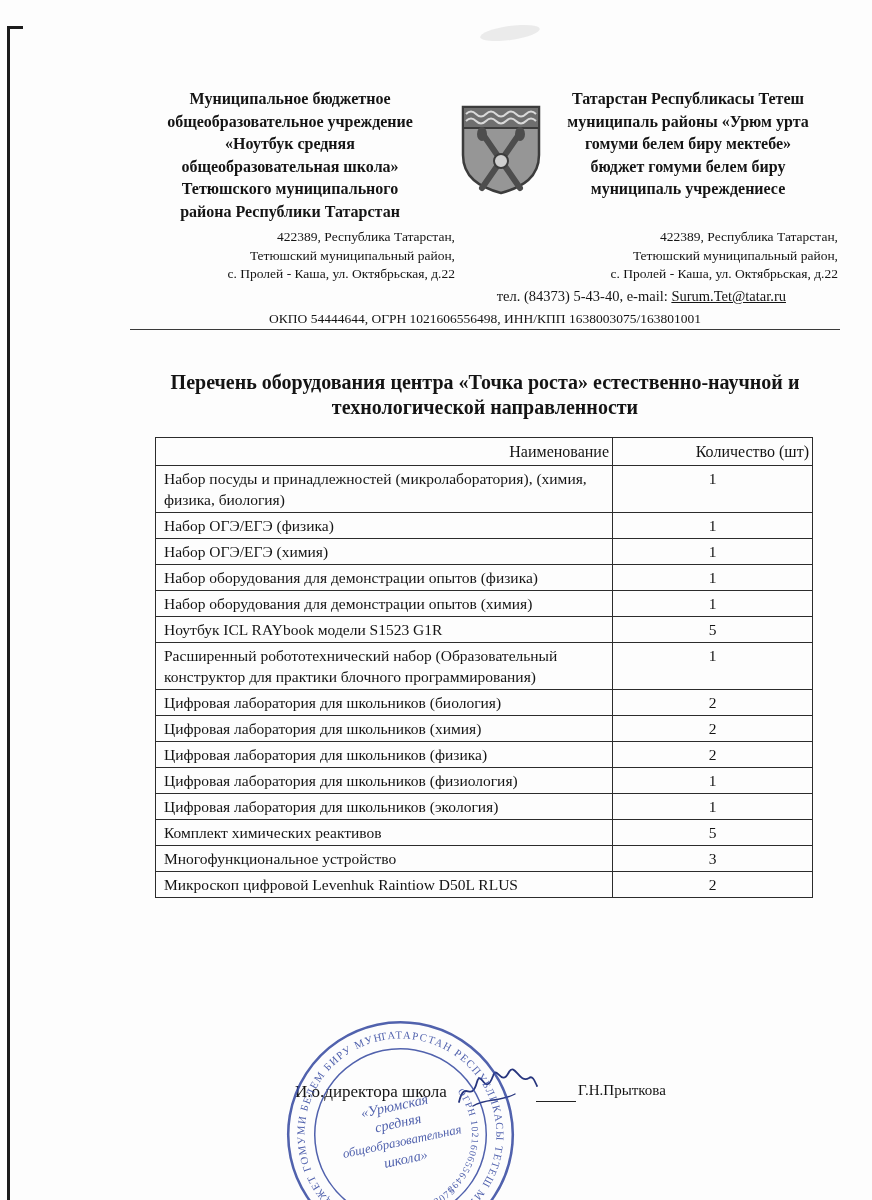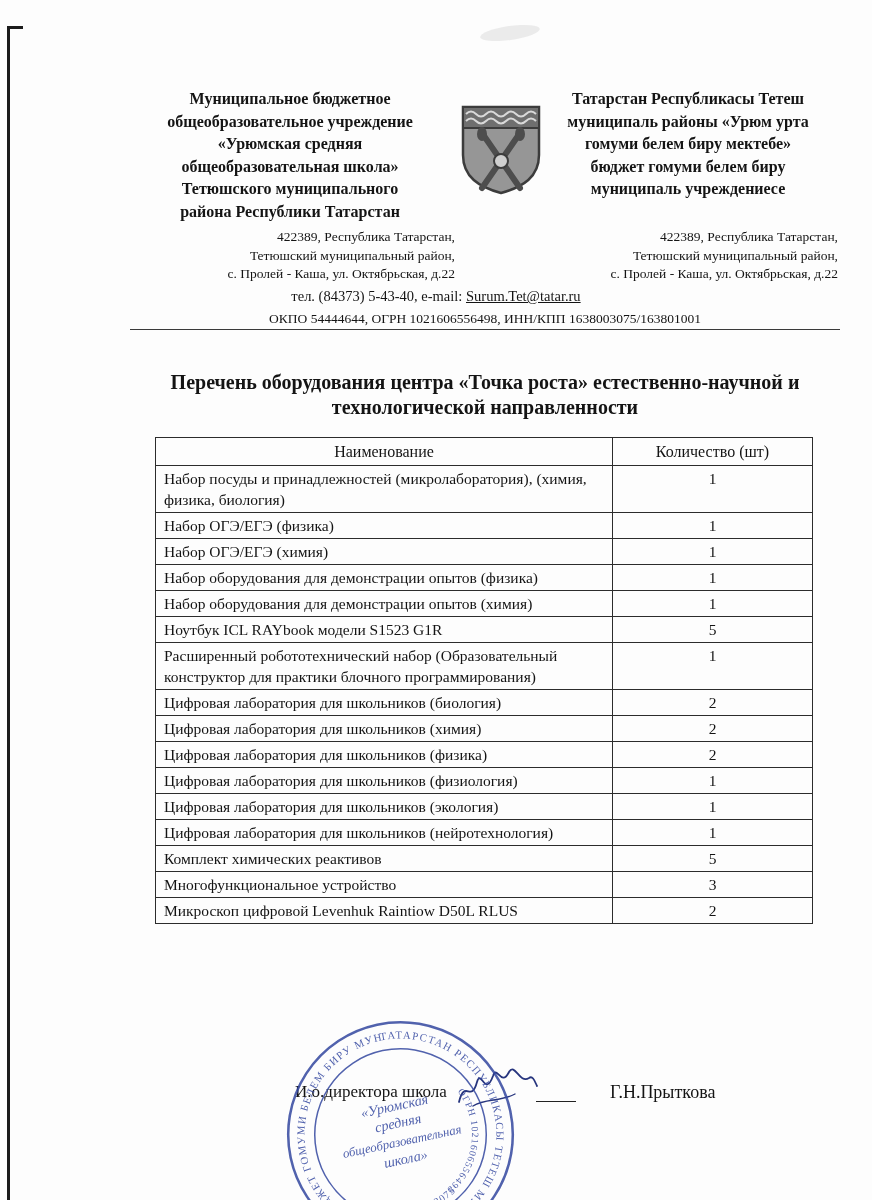--- a/index.html
+++ b/index.html
@@ -20,21 +20,21 @@
 
   .org-col{position:absolute;text-align:center;font-weight:bold;font-size:16px;line-height:22.5px;white-space:pre-line;}
   .org-left{left:125px;top:88px;width:330px;}
   .org-right{left:538px;top:88px;width:300px;}
   .org-addr{font-weight:normal;font-size:13.5px;line-height:18.5px;white-space:pre-line;text-align:right;}
   .addr-left{position:absolute;left:125px;top:228px;width:330px;}
   .addr-right{position:absolute;left:538px;top:228px;width:300px;}
 
   .emblem{position:absolute;left:459px;top:103px;width:84px;height:92px;}
 
-  .contact-line{position:absolute;left:86px;top:288px;width:700px;text-align:center;font-size:14.5px;}
+  .contact-line{position:absolute;left:86px;top:288px;width:700px;text-align:right;font-size:14.5px;}
   .email{text-decoration:underline;}
   .registry-line{
     position:absolute;left:130px;top:311px;width:710px;text-align:center;font-size:13.5px;
     padding-bottom:2px;border-bottom:1.5px solid #3a3a3a;
   }
 
   .doc-title{
     position:absolute;left:135px;top:370px;width:700px;text-align:center;
     font-weight:bold;font-size:20px;line-height:25px;
   }
@@ -42,45 +42,45 @@
   table.equip{
     position:absolute;left:155px;top:437px;width:657px;
     border-collapse:collapse;table-layout:fixed;
     font-size:15.5px;line-height:21px;
   }
   table.equip th, table.equip td{
     border:1.5px solid #2c2c2c;
     padding:2px 8px 2px 8px;
     vertical-align:top;
   }
-  table.equip th{font-weight:normal;text-align:center;font-size:16px;padding:3px;}
+  table.equip th{font-weight:normal;text-align:right;font-size:16px;padding:3px;}
   col.c-name{width:457px;}
   col.c-qty{width:200px;}
   td.qty{text-align:center;}
 
   .sig-label{position:absolute;left:295px;top:1082px;font-size:17px;}
-  .sig-name{position:absolute;left:578px;top:1082px;font-size:18px;margin-left:32px;}
+  .sig-name{position:absolute;left:578px;top:1082px;font-size:15px;}
   .sig-line{position:absolute;left:536px;top:1101px;width:40px;border-bottom:1.6px solid #222;}
   .sig-scribble{position:absolute;left:455px;top:1058px;}
 
   .stamp{position:absolute;left:278px;top:1012px;width:245px;height:245px;opacity:.85;transform:rotate(-12deg);}
   .stamp text{font-family:"Liberation Serif", serif;}
 </style>
 </head>
 <body>
 
 <div class="page">
 
   <div class="scan-edge-v"></div>
   <div class="scan-edge-h"></div>
   <div class="scan-smudge"></div>
 
   <div class="org-col org-left">Муниципальное бюджетное
 общеобразовательное учреждение
-«Урюмская средняя
+«Ноутбук средняя
 общеобразовательная школа»
 Тетюшского муниципального
 района Республики Татарстан</div>
   <div class="org-addr addr-left">422389, Республика Татарстан,
 Тетюшский муниципальный  район,
 с. Пролей - Каша,  ул. Октябрьская,  д.22</div>
 
   <div class="emblem">
     <svg width="84" height="92" viewBox="0 0 84 92" xmlns="http://www.w3.org/2000/svg">
       <path d="M4,4 L80,4 L80,52 C80,74 64,84 42,90 C20,84 4,74 4,52 Z" fill="#969696" stroke="#3c3c3c" stroke-width="2.5"></path>
@@ -175,24 +175,20 @@
     <tr>
       <td>Цифровая лаборатория для школьников (физиология)</td>
       <td class="qty">1</td>
     </tr>
 
     <tr>
       <td>Цифровая лаборатория для школьников (экология)</td>
       <td class="qty">1</td>
     </tr>
 
-    <tr>
-      <td>Цифровая лаборатория для школьников (нейротехнология)</td>
-      <td class="qty">1</td>
-    </tr>
 
     <tr>
       <td>Комплект химических реактивов</td>
       <td class="qty">5</td>
     </tr>
 
     <tr>
       <td>Многофункциональное устройство</td>
       <td class="qty">3</td>
     </tr>

